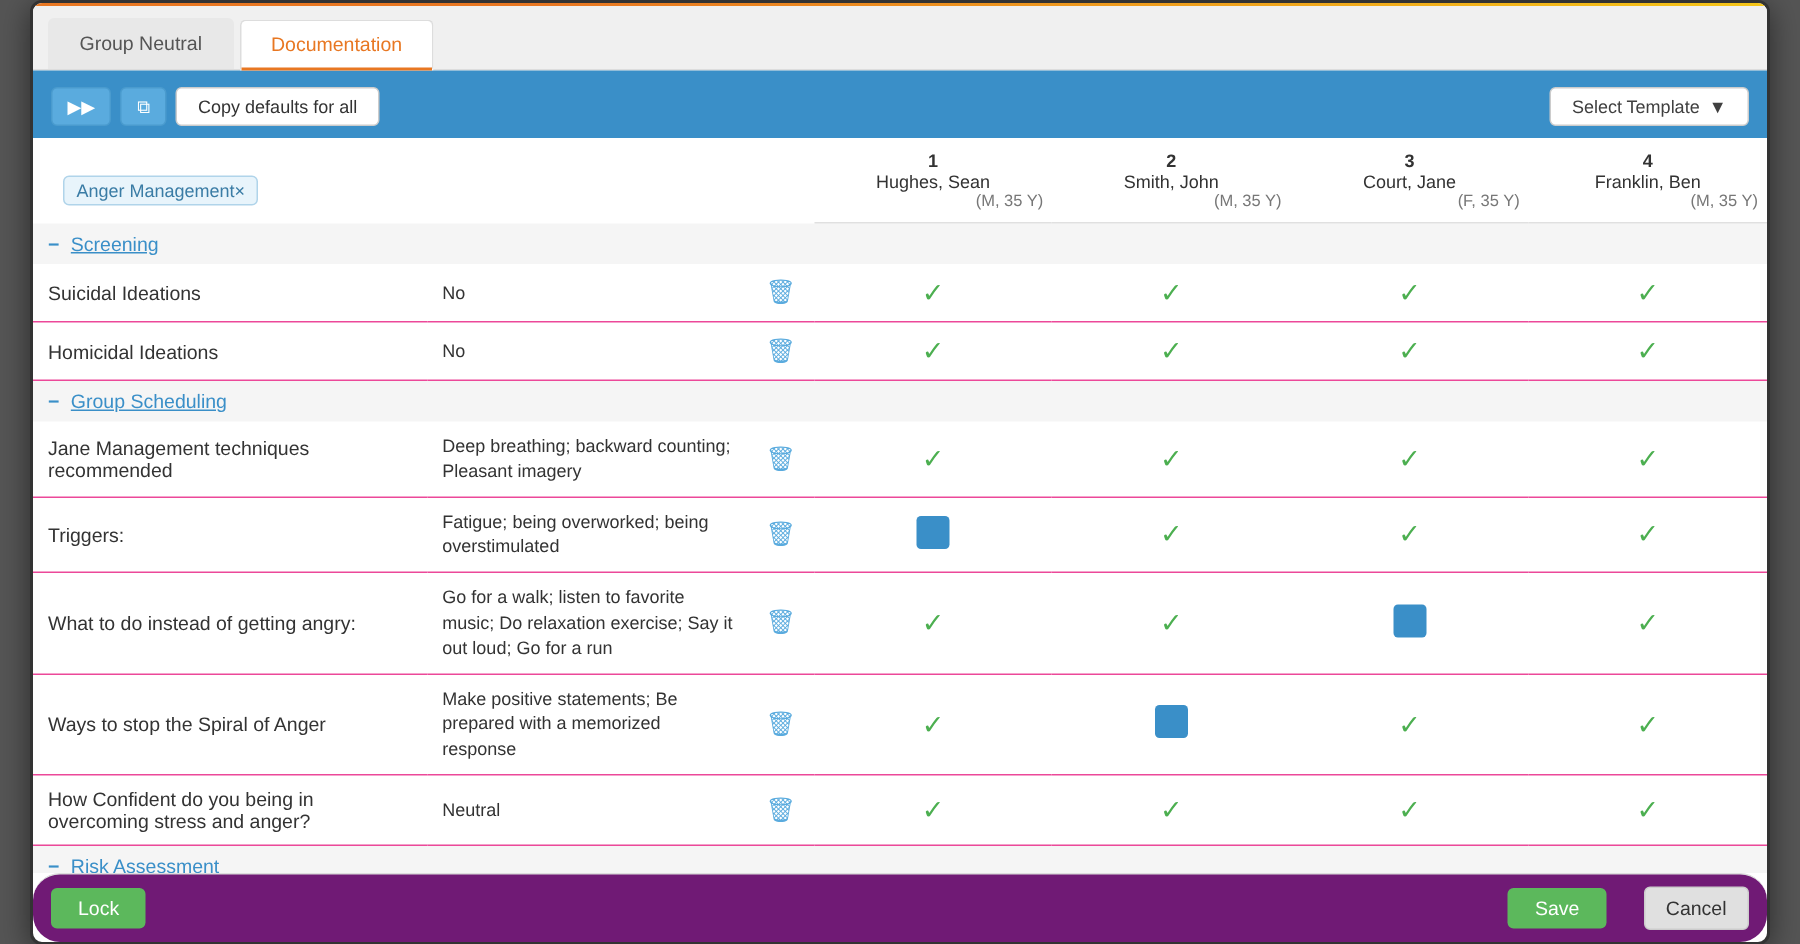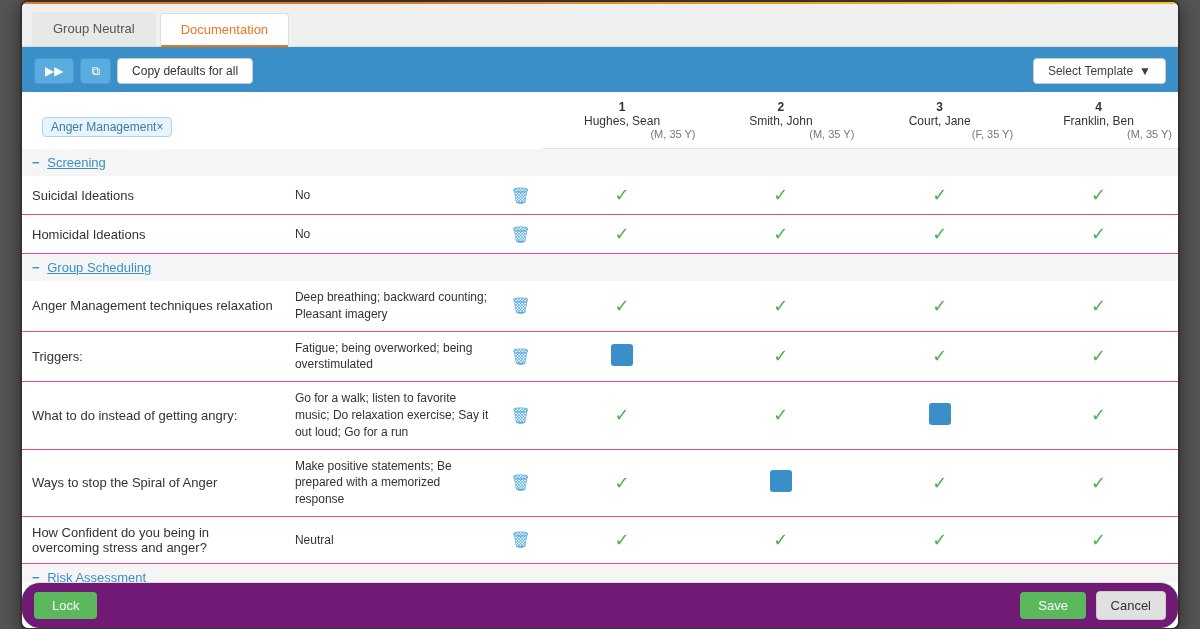--- a/index.html
+++ b/index.html
@@ -233,21 +233,21 @@
       font-size: 13px;
     }
     .save-btn {
       background: #5cb85c;
       color: #fff;
       border: none;
       border-radius: 4px;
       padding: 6px 18px;
       cursor: pointer;
       font-size: 13px;
-      margin-right: 6px;
+      margin-right: 21px;
     }
     .cancel-btn {
       background: #e0e0e0;
       color: #333;
       border: 1px solid #ccc;
       border-radius: 4px;
       padding: 6px 14px;
       cursor: pointer;
       font-size: 13px;
     }
@@ -346,21 +346,21 @@
             <td class="patient-col" style="text-align: center;"><span class="check-green">✓</span></td>
             <td class="patient-col" style="text-align: center;"><span class="check-green">✓</span></td>
           </tr>
           <tr class="section-header">
     <td colspan="7">
       <span class="section-minus">−</span>
       <span class="section-title">Group Scheduling</span>
     </td>
   </tr>
           <tr class="data-row">
-            <td class="field-label">Anger Management techniques relaxation</td>
+            <td class="field-label">Jane Management techniques recommended</td>
             <td class="field-value"><span class="field-value-text">Deep breathing; backward counting; Pleasant imagery</span></td>
             <td class="delete-col"><span class="delete-icon">🗑</span></td>
             <td class="patient-col" style="text-align: center;"><span class="check-green">✓</span></td>
             <td class="patient-col" style="text-align: center;"><span class="check-green">✓</span></td>
             <td class="patient-col" style="text-align: center;"><span class="check-green">✓</span></td>
             <td class="patient-col" style="text-align: center;"><span class="check-green">✓</span></td>
           </tr>
           <tr class="data-row">
             <td class="field-label">Triggers:</td>
             <td class="field-value"><span class="field-value-text">Fatigue; being overworked; being overstimulated</span></td>

